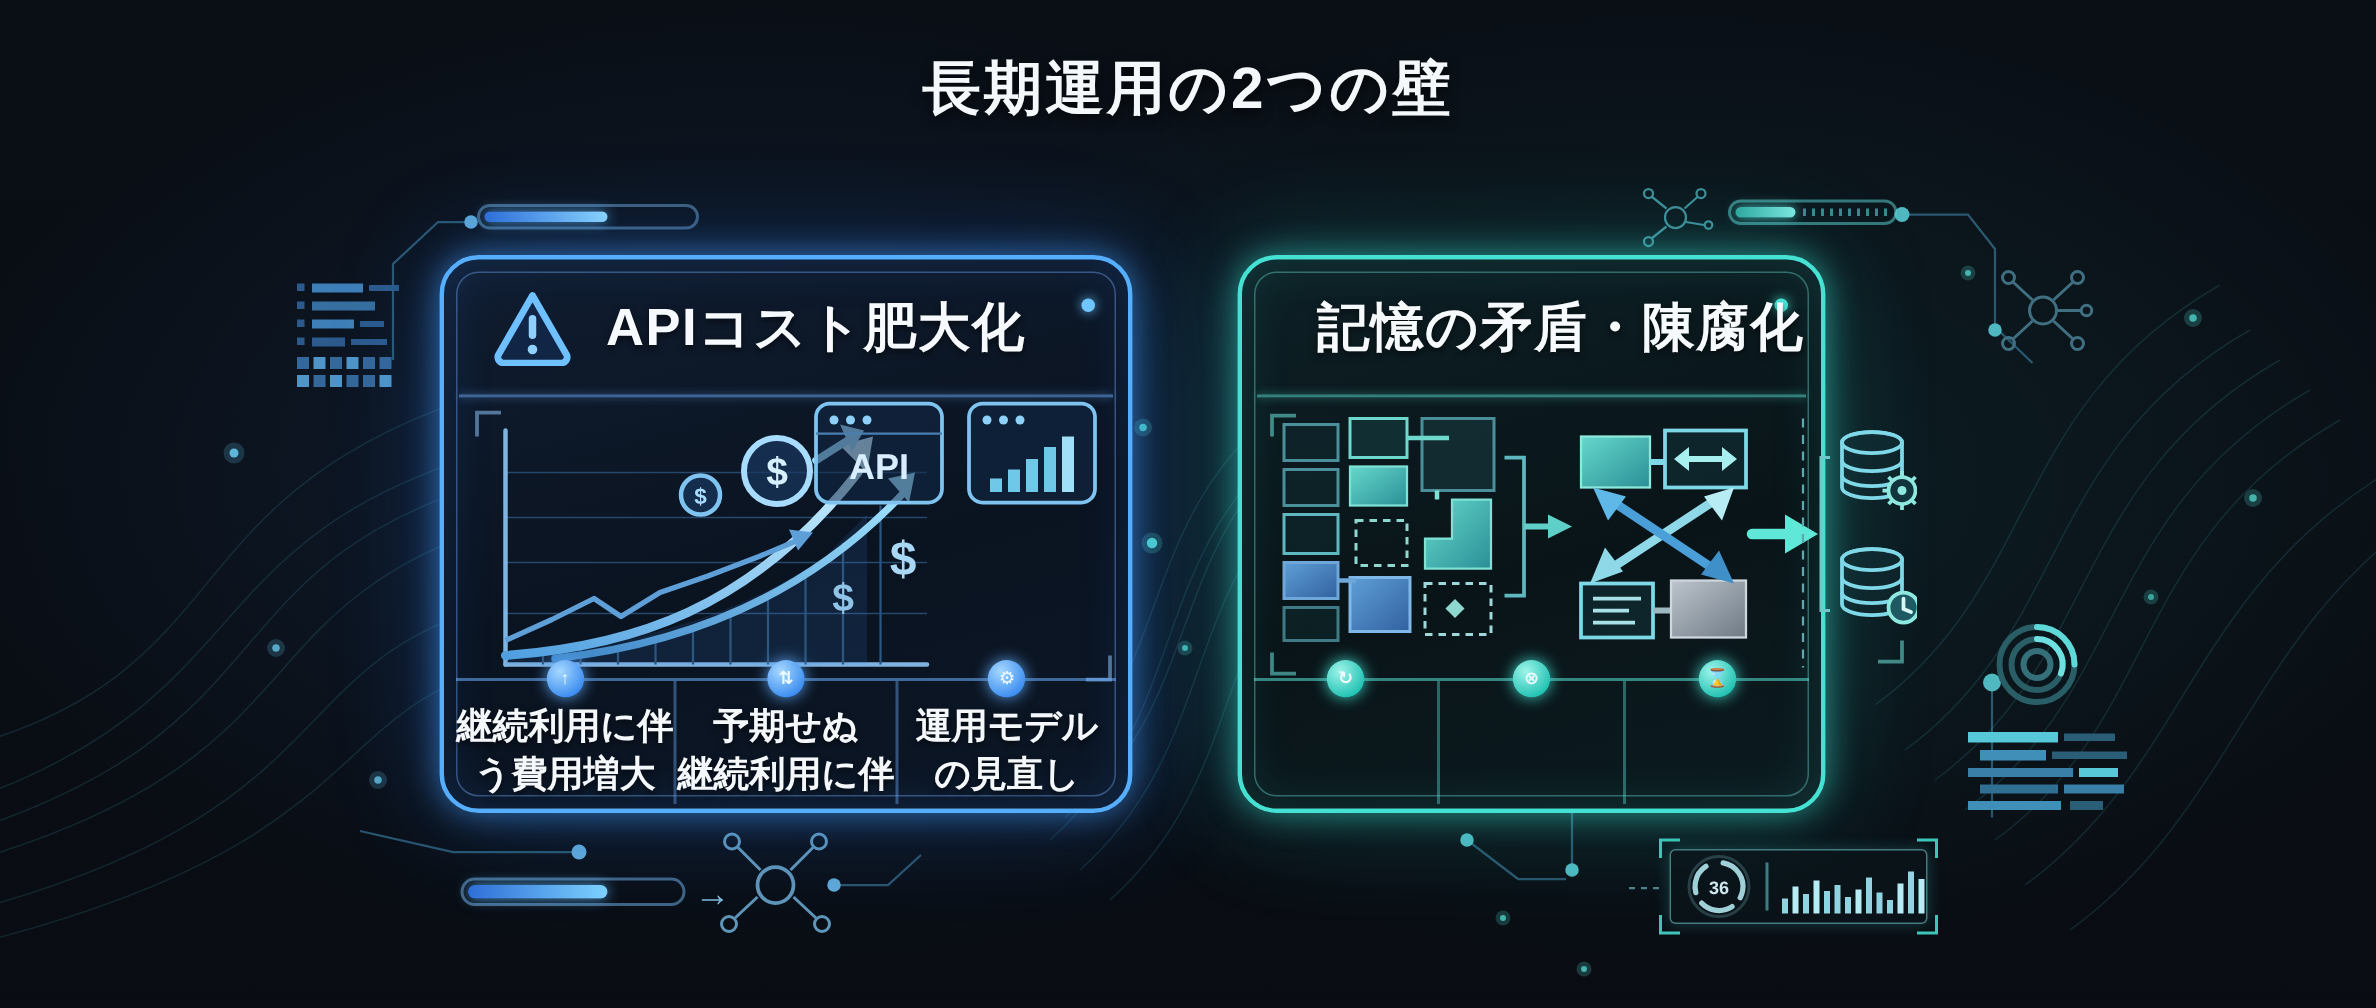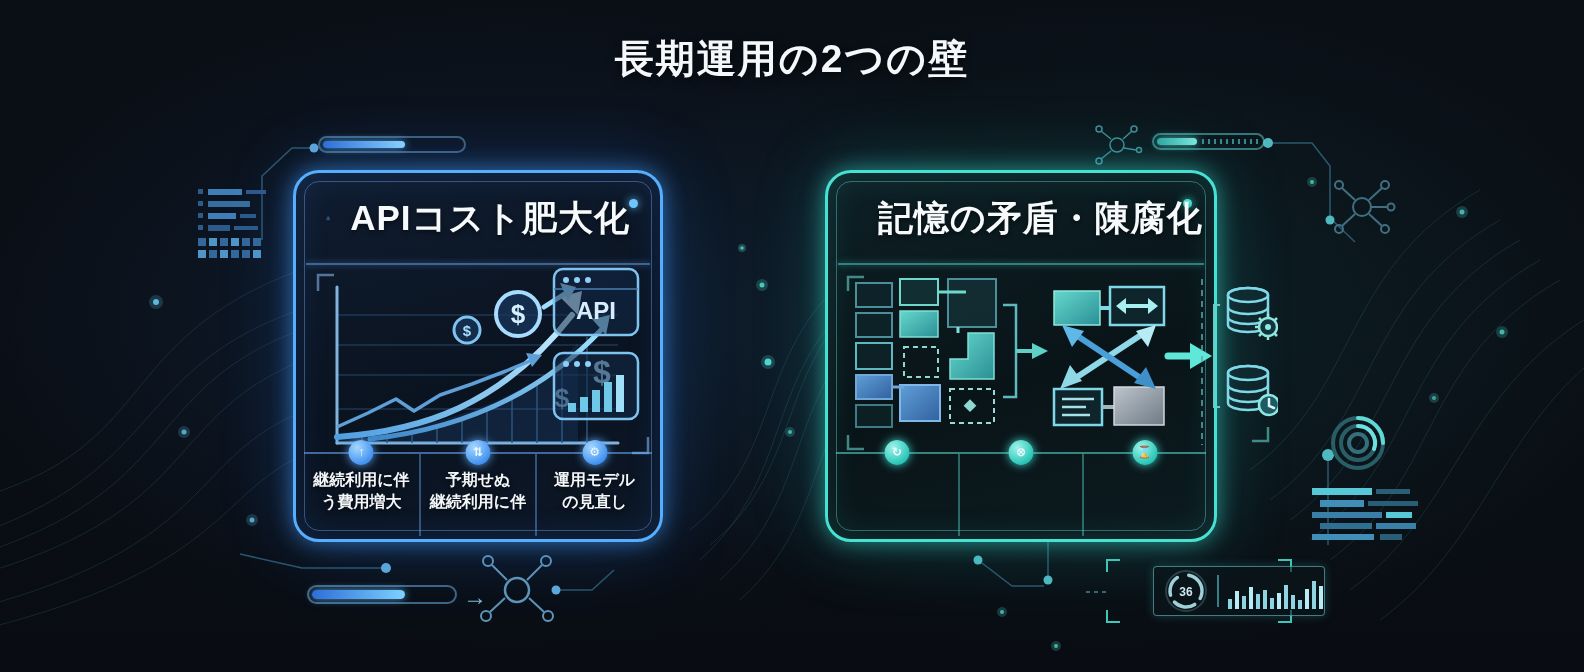--- a/index.html
+++ b/index.html
@@ -20,21 +20,21 @@
     position:absolute; top:32px; left:0; width:100%; text-align:center;
     font-size:39px; font-weight:700; color:#f5f8fb; letter-spacing:2px;
     text-shadow:0 3px 8px rgba(0,0,0,.65);
   }
   
   .panel { position:absolute; top:170px; height:372px; border-radius:26px; }
   .panel::before {
     content:""; position:absolute; inset:8px; border-radius:15px; pointer-events:none;
   }
   .panel-left {
-    left:293px; width:370px;
+    left:293px; width:462px;
     border:3px solid #56aeff;
     background:linear-gradient(165deg,#101d30 0%,#0a1320 55%,#0c1726 100%);
     box-shadow:0 0 22px rgba(70,160,255,.6), 0 0 70px rgba(40,120,240,.28), inset 0 0 34px rgba(50,130,255,.16);
   }
   .panel-left::before { border:1px solid rgba(120,180,255,.38); }
   .panel-right {
     left:825px; width:392px;
     border:3px solid #45e2d3;
     background:linear-gradient(165deg,#0d2026 0%,#091418 55%,#0c1b20 100%);
     box-shadow:0 0 22px rgba(60,225,210,.55), 0 0 70px rgba(40,200,190,.25), inset 0 0 34px rgba(60,220,205,.14);
@@ -51,47 +51,47 @@
   .panel-right .header-divider { background:rgba(90,225,212,.5);  box-shadow:0 0 6px rgba(90,225,212,.5); }
 
   .panel-content { position:absolute; left:8px; right:8px; top:92px; bottom:84px; }
 
   .panel-footer { position:absolute; left:8px; right:8px; bottom:3px; height:84px; display:flex; }
   .panel-left  .panel-footer { border-top:2px solid rgba(110,175,255,.55); }
   .panel-right .panel-footer { border-top:2px solid rgba(90,225,212,.55); }
   .footer-cell { flex:1; position:relative; padding-top:15px; text-align:center; }
   .panel-left  .footer-cell + .footer-cell { border-left:2px solid rgba(110,175,255,.4); }
   .panel-right .footer-cell + .footer-cell { border-left:2px solid rgba(90,225,212,.4); }
-  .footer-text { font-size:16px; font-weight:700; color:#f4f8fb; line-height:1.35; text-shadow:0 2px 4px rgba(0,0,0,.6); }
+  .footer-text { font-size:24px; font-weight:700; color:#f4f8fb; line-height:1.35; text-shadow:0 2px 4px rgba(0,0,0,.6); }
   .badge {
     position:absolute; top:-14px; left:50%; transform:translateX(-50%);
     width:25px; height:25px; border-radius:50%; font-size:12px; font-weight:700;
     line-height:25px; text-align:center; color:#eefaff;
   }
   .panel-left .badge  { background:radial-gradient(circle at 35% 30%,#a6d8ff,#3d8ef0 75%); box-shadow:0 0 10px rgba(100,175,255,.9); }
   .panel-right .badge { background:radial-gradient(circle at 35% 30%,#9ff4ea,#22c2b3 75%); box-shadow:0 0 10px rgba(70,230,215,.9); }
 
-  .api-windows { position:absolute; right:12px; top:2px; display:flex; flex-direction:column; gap:14px; }
+  .api-windows { position:absolute; right:12px; top:2px; display:flex; flex-direction:row; gap:14px; }
 
   
   .pbar { position:absolute; border:2px solid rgba(110,170,220,.5); border-radius:999px; }
   .pbar .fill { position:absolute; left:3px; top:3px; bottom:3px; border-radius:999px; }
   .pbar-tl { left:318px; top:136px; width:148px; height:17px; }
   .pbar-tl .fill { width:57%; background:linear-gradient(90deg,#2f6fd8,#8fd9ff); box-shadow:0 0 9px rgba(100,190,255,.8); }
   .pbar-bl { left:307px; top:585px; width:150px; height:19px; border-color:rgba(110,170,220,.55); }
   .pbar-bl .fill { width:64%; background:linear-gradient(90deg,#2f6fd8,#7fd4ff); box-shadow:0 0 9px rgba(100,190,255,.8); }
   .pbar-tr { left:1152px; top:133px; width:113px; height:17px; border-color:rgba(90,200,200,.55); }
   .pbar-tr .fill { width:37%; background:linear-gradient(90deg,#2fa8a0,#7fe8e0); box-shadow:0 0 8px rgba(90,230,220,.8); }
   .pbar-tr .ticks { position:absolute; left:44%; right:4px; top:4px; bottom:4px;
     background:repeating-linear-gradient(90deg,#3a8890 0 2px,transparent 2px 6px); }
   .small-arrow-glyph { position:absolute; left:463px; top:583px; color:#7fb8d8; font-size:24px; }
   .widget-box {
     position:absolute; left:1113px; top:566px; width:172px; height:50px;
     border:1.5px solid rgba(120,210,215,.55); border-radius:4px;
-    background:rgba(10,22,26,.6); box-shadow:0 0 10px rgba(60,200,200,.25);margin-left:40px;
+    background:rgba(10,22,26,.6); box-shadow:0 0 10px rgba(60,200,200,.25);
   }
 </style>
 </head>
 <body>
 
 <div class="canvas">
 
   <svg class="bg-svg" width="1584" height="672">
     <g stroke="rgba(95,210,225,.13)" fill="none" stroke-width="1">
       <path d="M-40,540 C180,470 120,360 330,300"></path>

